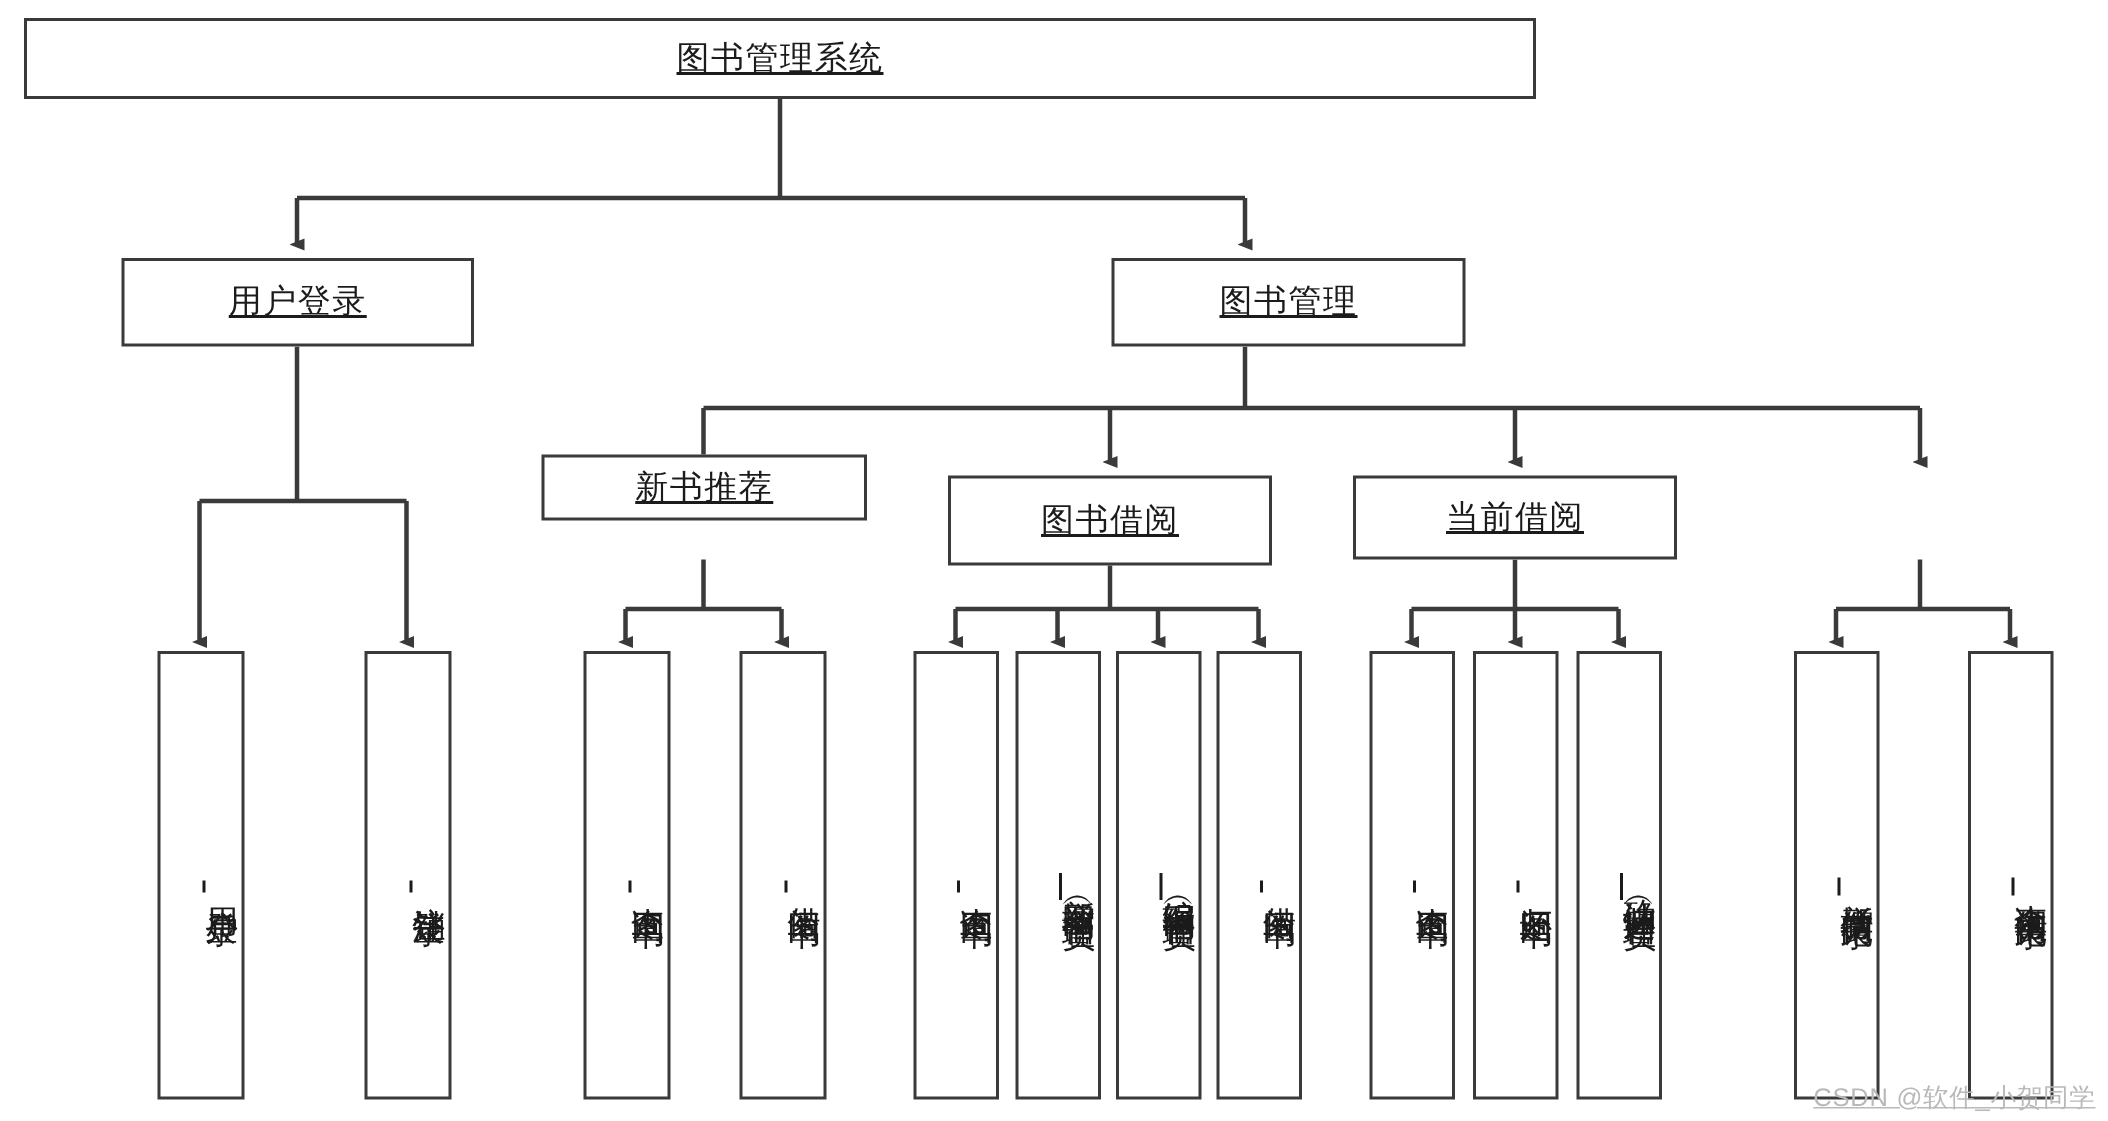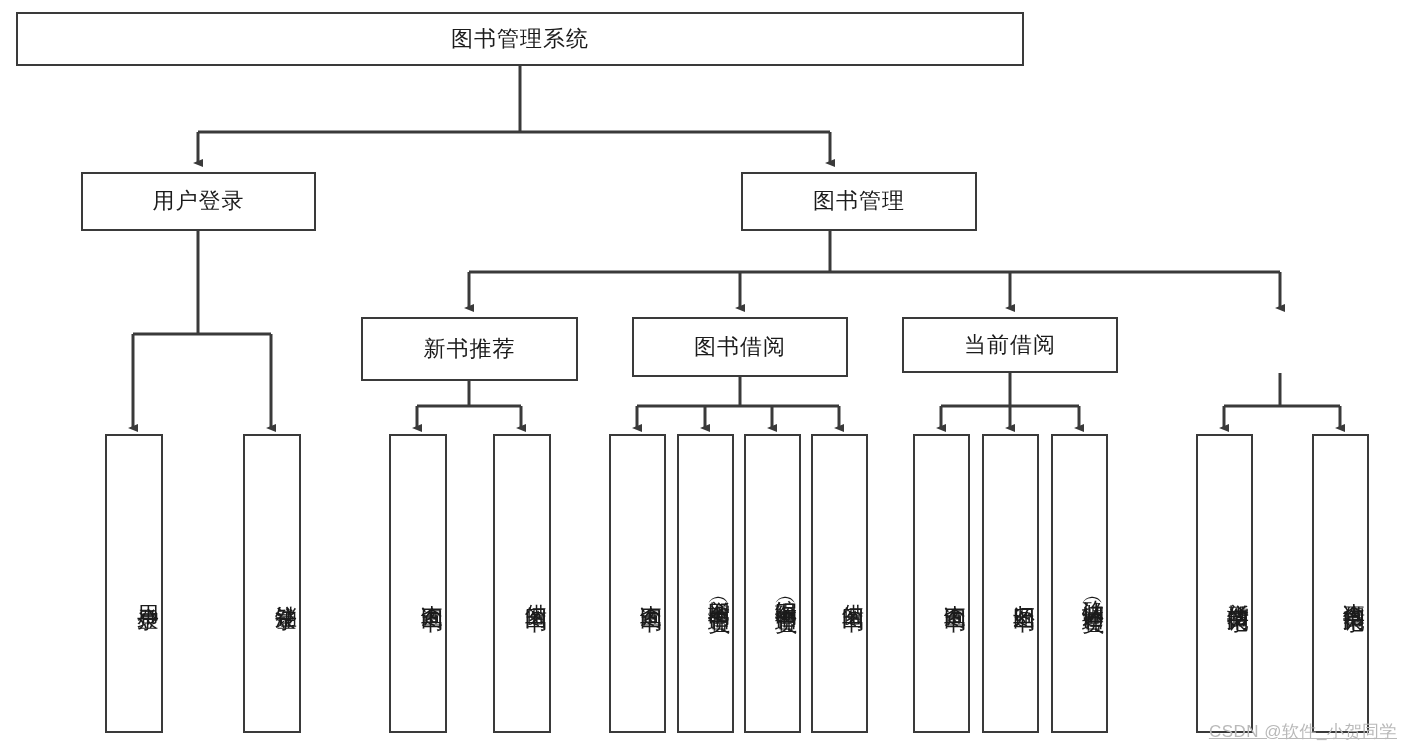--- a/index.html
+++ b/index.html
@@ -29,20 +29,21 @@
     position: absolute;
     box-sizing: border-box;
     border: 2px solid #3a3a3a;
     background: #ffffff;
     color: #1b1b1b;
     display: flex;
     align-items: center;
     justify-content: center;
     text-align: center;
     z-index: 3;
+    text-decoration: underline;
   }
   .node.horizontal {
     font-size: 22px;
     line-height: 1.2;
     letter-spacing: 1px;
   }
   .node.vertical {
     writing-mode: vertical-rl;
     text-orientation: upright;
     font-size: 22px;
@@ -130,21 +131,21 @@
     <span class="node-label">图书管理系统</span>
   </div>
 
   <div class="node horizontal" style="left:81px; top:172px; width:235px; height:59px;">
     <span class="node-label">用户登录</span>
   </div>
   <div class="node horizontal" style="left:712px; top:172px; width:236px; height:59px;margin-left:29px;">
     <span class="node-label">图书管理</span>
   </div>
 
-  <div class="node horizontal" style="left:361px; top:317px; width:217px; height:64px;">
+  <div class="node horizontal" style="left:361px; top:303px; width:217px; height:44px;">
     <span class="node-label">新书推荐</span>
   </div>
   <div class="node horizontal" style="left:632px; top:317px; width:216px; height:60px;">
     <span class="node-label">图书借阅</span>
   </div>
   <div class="node horizontal" style="left:902px; top:317px; width:216px; height:56px;">
     <span class="node-label">当前借阅</span>
   </div>
 
   <div class="node vertical" style="left:105px; top:434px; width:58px; height:299px;">

